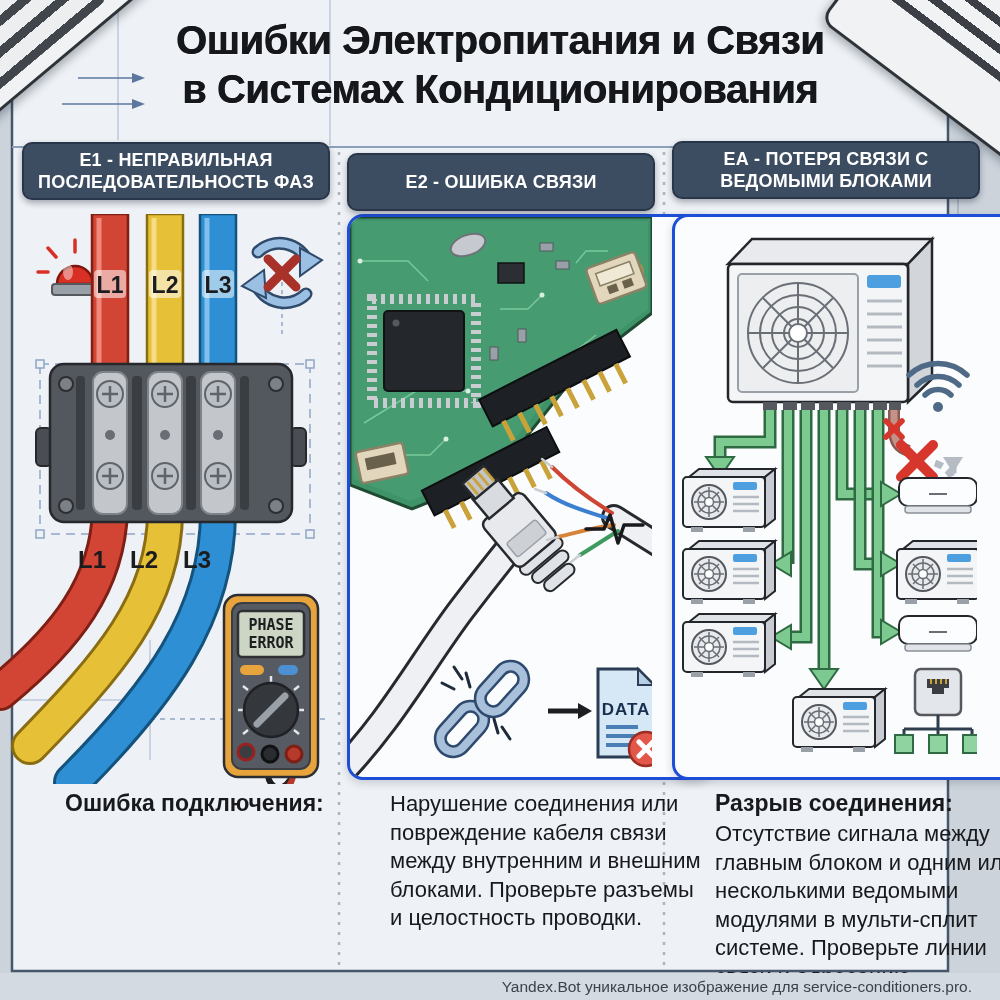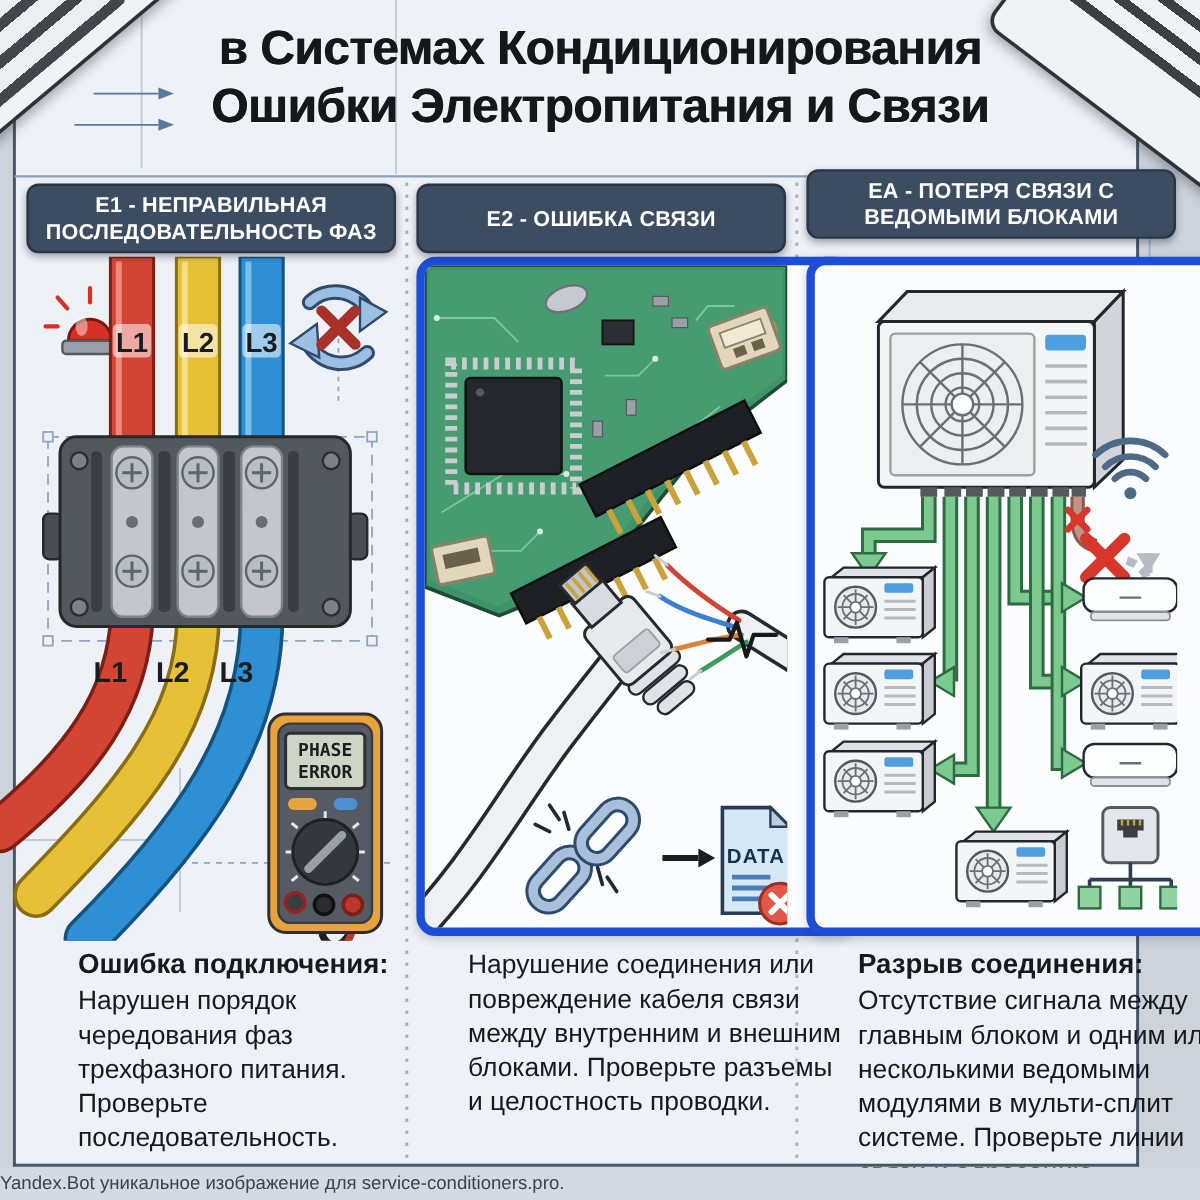--- a/index.html
+++ b/index.html
@@ -37,32 +37,32 @@
     z-index:3;width:308px;height:58px;box-sizing:border-box;
     background:#3d4d61;border:2px solid #29364a;border-radius:10px;
     color:#fff;font-weight:700;font-size:18px;line-height:1.25;text-align:center;
     display:flex;align-items:center;justify-content:center;padding:0 6px;
     box-shadow:0 3px 6px rgba(20,30,45,.35);letter-spacing:.2px;
   }
   
   .illus{z-index:2;}
   .illus-frame{
     width:366px;height:566px;box-sizing:border-box;background:#fbfcfd;
-    border:7px solid #1d4ed8;border-radius:16px;overflow:hidden;
+    border:3px solid #1d4ed8;border-radius:16px;overflow:hidden;
     box-shadow:0 3px 8px rgba(20,30,45,.18);
   }
   .illus-frame svg{display:block;}
   
   .desc{z-index:2;width:312px;color:#17191d;margin-left:40px;}
   .desc-title{font-size:23px;font-weight:700;margin-bottom:3px;}
   .desc-body{font-size:22px;line-height:1.3;}
   
   .footer{
     left:0;top:973px;width:1000px;height:27px;background:#d4dae1;z-index:3;
-    display:flex;align-items:center;justify-content:flex-start;
+    display:flex;align-items:center;justify-content:flex-end;
     font-size:15.5px;color:#3c424a;padding-right:28px;box-sizing:border-box;
   }
 </style>
 </head>
 <body>
 
 <svg class="abs" style="left:0;top:0;z-index:0" width="1000" height="1000" viewBox="0 0 1000 1000">
   <rect x="12" y="-6" width="936" height="977" fill="#eef1f5" stroke="#46576b" stroke-width="2.5"></rect>
   <g stroke="#9db0c6" stroke-width="1.5" fill="none">
     <line x1="12" y1="147" x2="948" y2="147" stroke="#8ba1bb" stroke-width="2"></line>
@@ -88,25 +88,25 @@
 </svg>
 
 <div class="corner-unit corner-left">
     <div class="slats"></div>
   </div>
 <div class="corner-unit corner-right">
     <div class="slats"></div>
   </div>
 
 <div class="abs title">
+  <div>Ошибки Электропитания и Связи</div>
   <div>в Системах Кондиционирования</div>
-  <div>Ошибки Электропитания и Связи</div>
-</div>
-
-<div class="abs col-header" style="left:22px;top:153px">
+</div>
+
+<div class="abs col-header" style="left:22px;top:142px">
     <span>Е1 - НЕПРАВИЛЬНАЯ ПОСЛЕДОВАТЕЛЬНОСТЬ ФАЗ</span>
   </div>
 <div class="abs col-header" style="left:347px;top:153px">
     <span>Е2 - ОШИБКА СВЯЗИ</span>
   </div>
 <div class="abs col-header" style="left:672px;top:141px">
     <span>ЕА - ПОТЕРЯ СВЯЗИ С ВЕДОМЫМИ БЛОКАМИ</span>
   </div>
 
 <svg class="abs illus" style="left:0;top:214px" width="330" height="570" viewBox="0 0 330 570">
@@ -541,21 +541,20 @@
     </g>
     <rect x="220" y="518" width="18" height="18" fill="#8fd4a0" stroke="#2f6b42" stroke-width="2"></rect>
     <rect x="254" y="518" width="18" height="18" fill="#8fd4a0" stroke="#2f6b42" stroke-width="2"></rect>
     <rect x="288" y="518" width="18" height="18" fill="#8fd4a0" stroke="#2f6b42" stroke-width="2"></rect>
   </g>
 </svg>
 </div>
 
 <div class="abs desc" style="left:25px;top:790px">
   <div class="desc-title">Ошибка подключения:</div>
-  <div class="desc-body">Нарушен порядок чередования фаз трехфазного питания. Проверьте последовательность.</div>
 </div>
 <div class="abs desc" style="left:350px;top:790px">
   <div class="desc-body">Нарушение соединения или повреждение кабеля связи между внутренним и внешним блоками. Проверьте разъемы и целостность проводки.</div>
 </div>
 <div class="abs desc" style="left:675px;top:790px;width:306px">
   <div class="desc-title">Разрыв соединения:</div>
   <div class="desc-body">Отсутствие сигнала между главным блоком и одним или несколькими ведомыми модулями в мульти-сплит системе. Проверьте линии связи и адресацию.</div>
 </div>
 
 <div class="abs footer">

